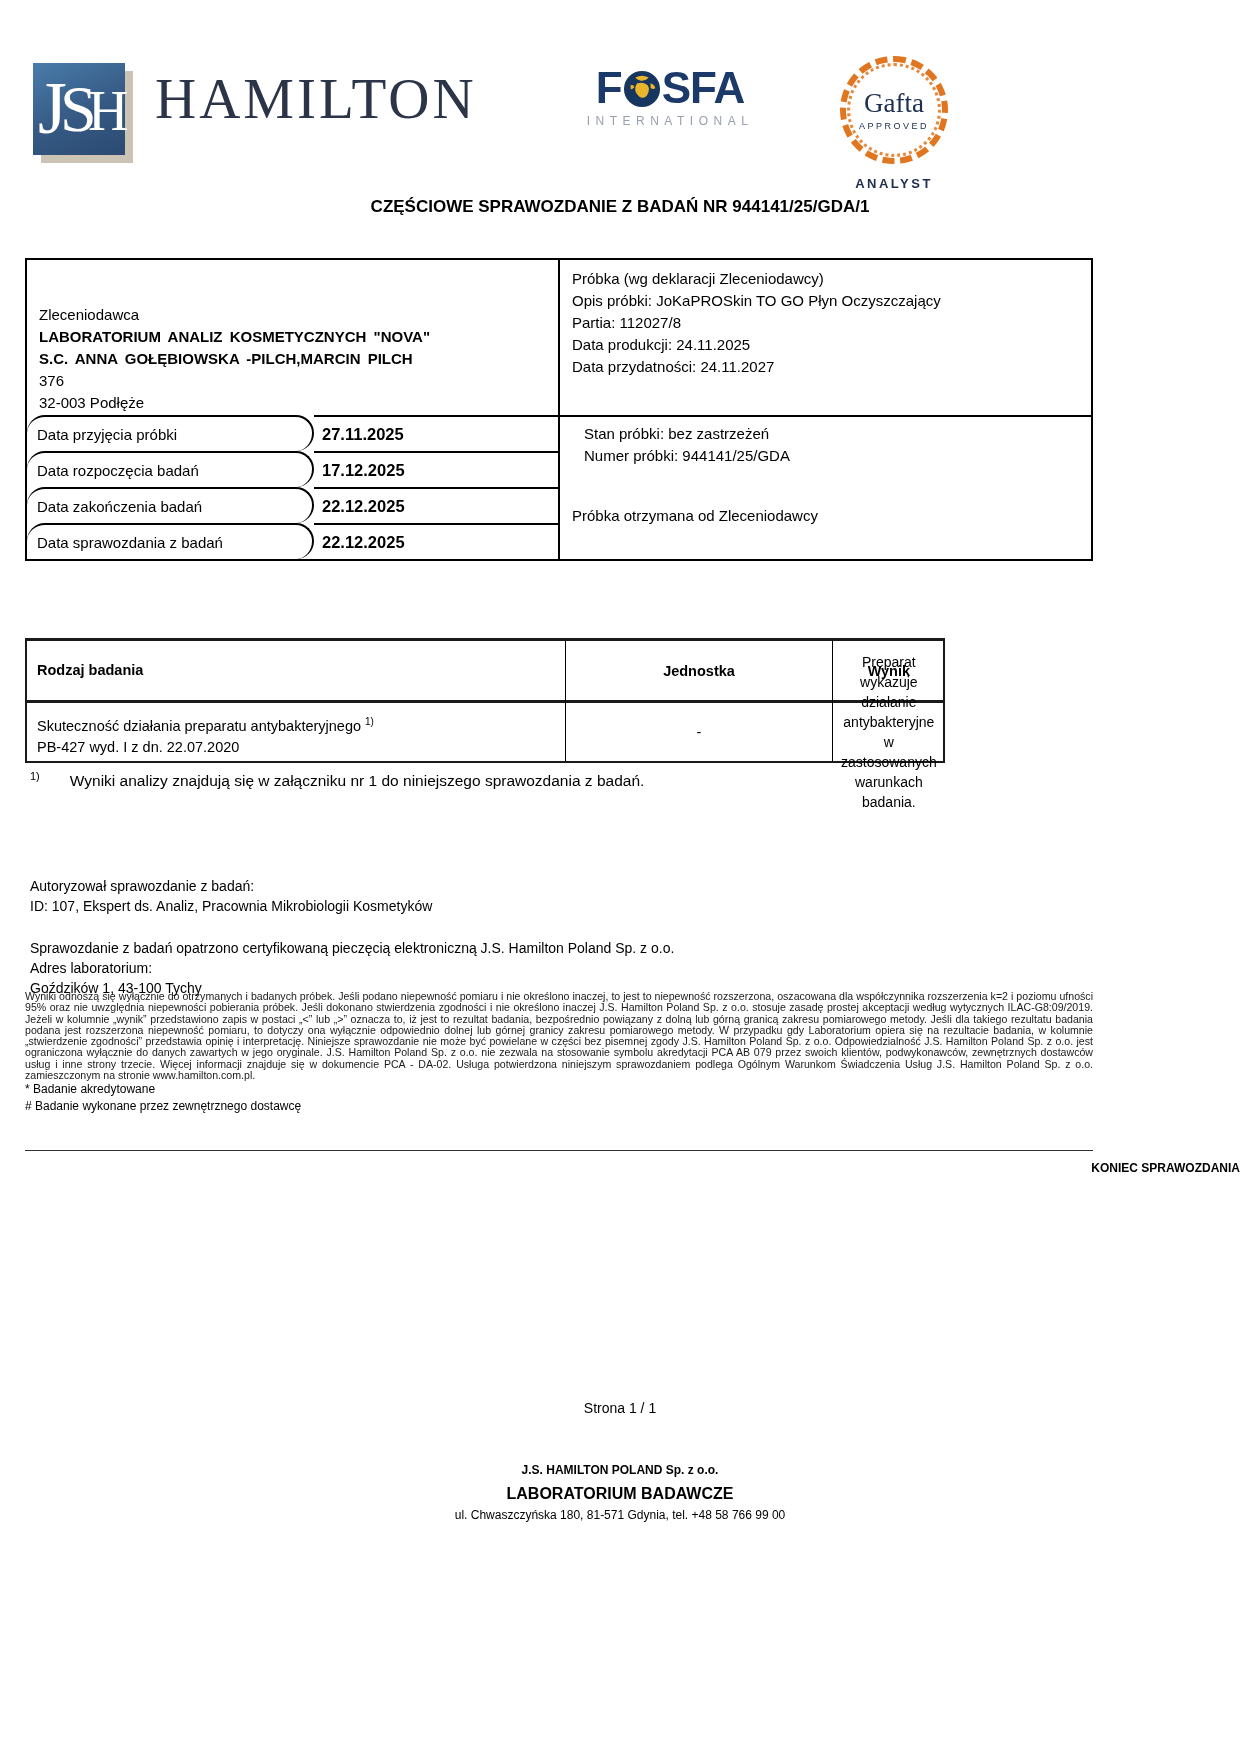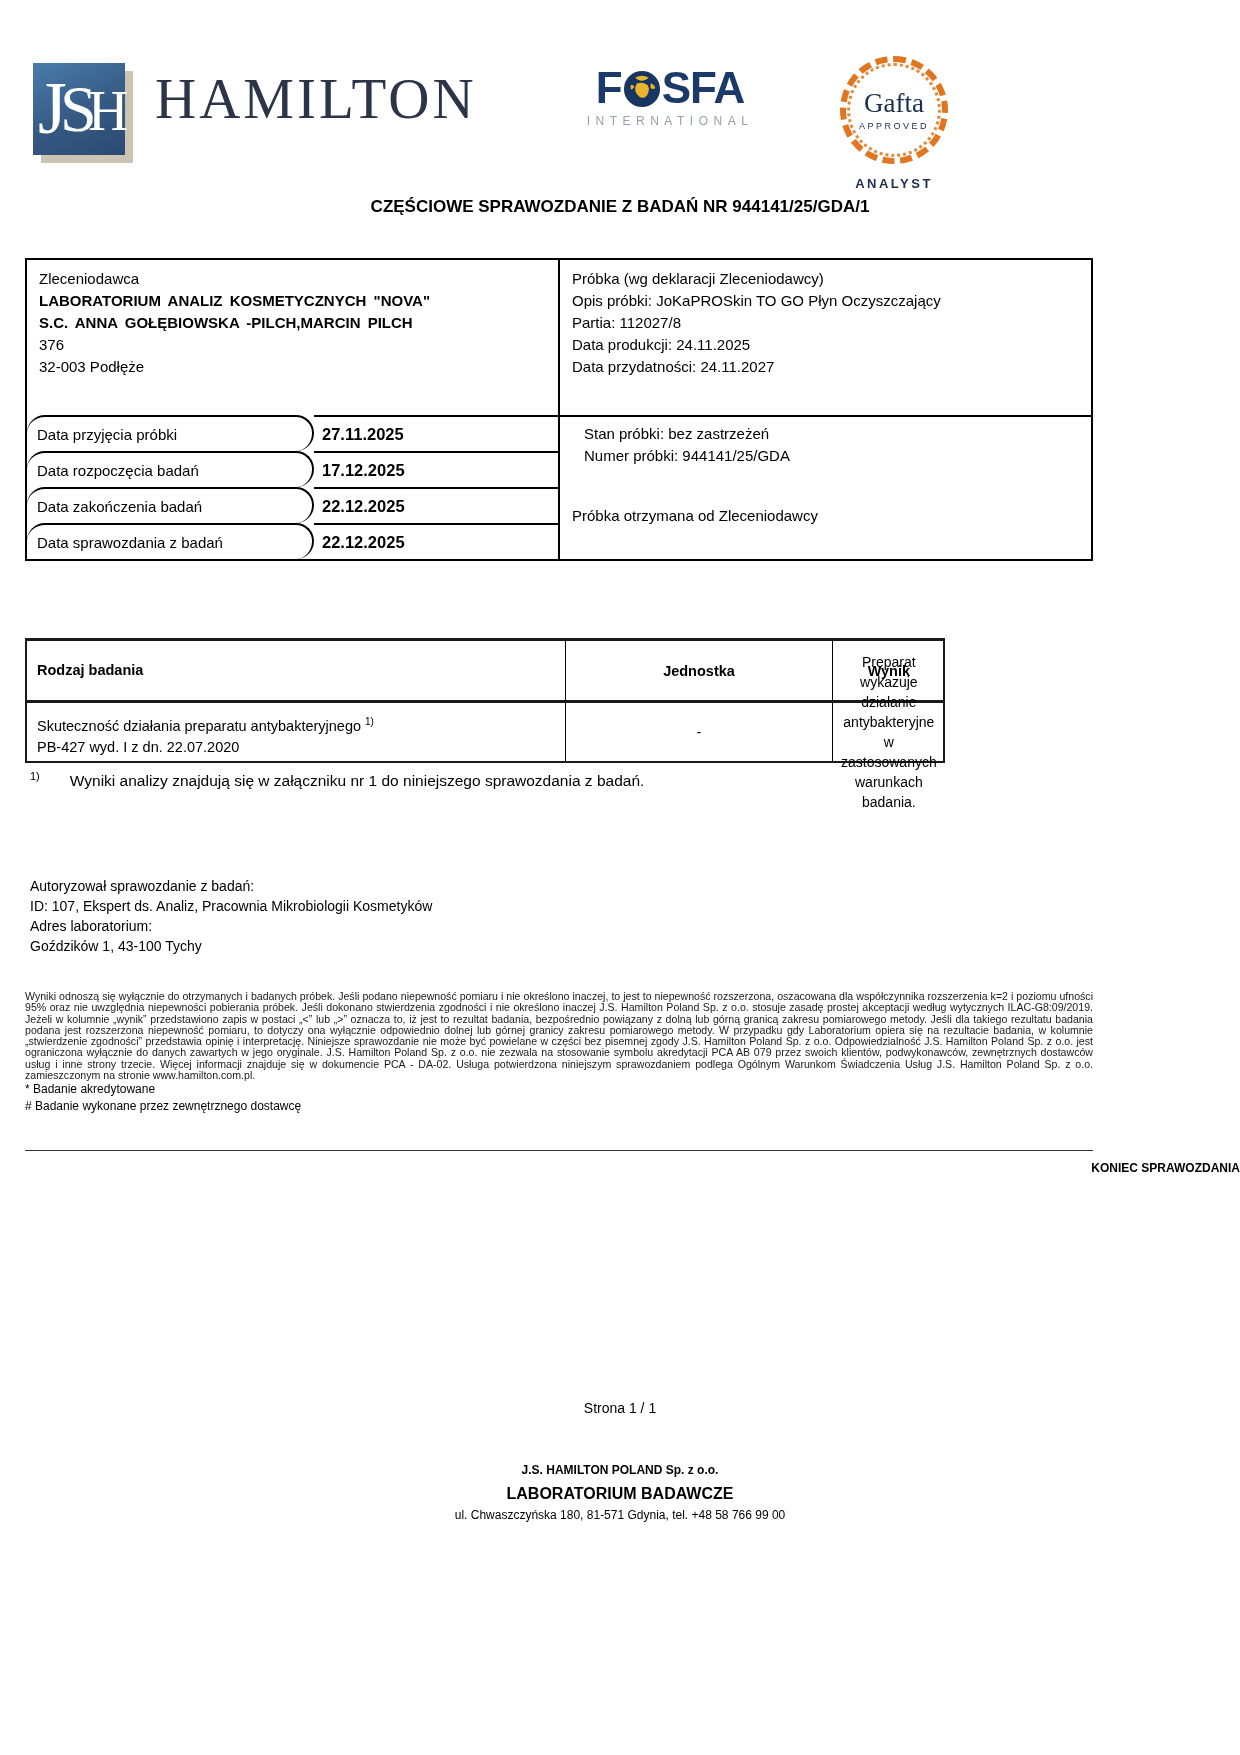--- a/index.html
+++ b/index.html
@@ -53,21 +53,21 @@
   
   .t1 {
     position:absolute; left:25px; top:258px; width:1068px;
     display:grid; grid-template-columns:287px 246px 1fr;
     grid-template-rows:155px 36px 36px 36px 36px;
     border:2px solid #000; box-sizing:border-box; font-size:15px;
   }
   .t1 > div { box-sizing:border-box; }
   .c-client  { grid-column:1 / 3; grid-row:1; border-right:2px solid #000; padding:8px 12px; line-height:22px; }
   .c-sample  { grid-column:3; grid-row:1; padding:8px 12px; line-height:22px; }
-  .client-label { font-weight:normal; }
+  .client-label { font-weight:normal;margin-top:36px; }
   .client-strong { font-weight:bold; word-spacing:3px; }
   .date-label { grid-column:1; border-top:2px solid #000; border-right:2px solid #000; padding:0 0 0 10px; display:flex; align-items:center;border-radius:18px; }
   .date-value { grid-column:2; border-top:2px solid #000; border-right:2px solid #000; padding:0 0 0 8px; display:flex; align-items:center; font-weight:bold; font-size:16.5px; }
   .c-status   { grid-column:3; grid-row:2 / 6; border-top:2px solid #000000; position:relative; padding:6px 24px; line-height:22px; }
   .status-received { position:absolute; top:88px; left:12px; }
 
   
   .t2 {
     position:absolute; left:25px; top:638px; width:920px;
     display:grid; grid-template-columns:539px 267px 1fr;
@@ -192,20 +192,21 @@
   </div>
 
   <div class="footnote">
     <span class="fn-marker">1)</span>
     <span>Wyniki analizy znajdują się w załączniku nr 1 do niniejszego sprawozdania z badań.</span>
   </div>
 
   <div class="auth">
     <div>Autoryzował sprawozdanie z badań:</div>
     <div>ID: 107, Ekspert ds. Analiz, Pracownia Mikrobiologii Kosmetyków</div>
+    <div class="gap-before">Sprawozdanie z badań opatrzono certyfikowaną pieczęcią elektroniczną J.S. Hamilton Poland Sp. z o.o.</div>
     <div>Adres laboratorium:</div>
     <div>Goździków 1, 43-100 Tychy</div>
   </div>
 
   <div class="disclaimer">Wyniki odnoszą się wyłącznie do otrzymanych i badanych próbek. Jeśli podano niepewność pomiaru i nie określono inaczej, to jest to niepewność rozszerzona, oszacowana dla współczynnika rozszerzenia k=2 i poziomu ufności 95% oraz nie uwzględnia niepewności pobierania próbek. Jeśli dokonano stwierdzenia zgodności i nie określono inaczej J.S. Hamilton Poland Sp. z o.o. stosuje zasadę prostej akceptacji według wytycznych ILAC-G8:09/2019. Jeżeli w kolumnie „wynik” przedstawiono zapis w postaci „&lt;” lub „&gt;” oznacza to, iż jest to rezultat badania, bezpośrednio powiązany z dolną lub górną granicą zakresu pomiarowego metody. Jeśli dla takiego rezultatu badania podana jest rozszerzona niepewność pomiaru, to dotyczy ona wyłącznie odpowiednio dolnej lub górnej granicy zakresu pomiarowego metody. W przypadku gdy Laboratorium opiera się na rezultacie badania, w kolumnie „stwierdzenie zgodności” przedstawia opinię i interpretację. Niniejsze sprawozdanie nie może być powielane w części bez pisemnej zgody J.S. Hamilton Poland Sp. z o.o. Odpowiedzialność J.S. Hamilton Poland Sp. z o.o. jest ograniczona wyłącznie do danych zawartych w jego oryginale. J.S. Hamilton Poland Sp. z o.o. nie zezwala na stosowanie symbolu akredytacji PCA AB 079 przez swoich klientów, podwykonawców, zewnętrznych dostawców usług i inne strony trzecie. Więcej informacji znajduje się w dokumencie PCA - DA-02. Usługa potwierdzona niniejszym sprawozdaniem podlega Ogólnym Warunkom Świadczenia Usług J.S. Hamilton Poland Sp. z o.o. zamieszczonym na stronie www.hamilton.com.pl.</div>
   <div class="markers">
     <div>* Badanie akredytowane</div>
     <div># Badanie wykonane przez zewnętrznego dostawcę</div>
   </div>
 

